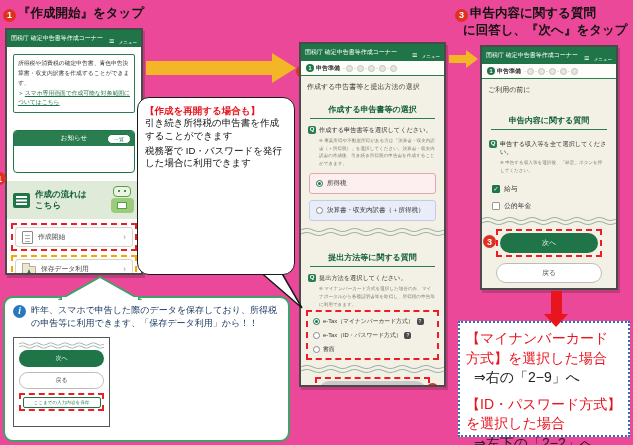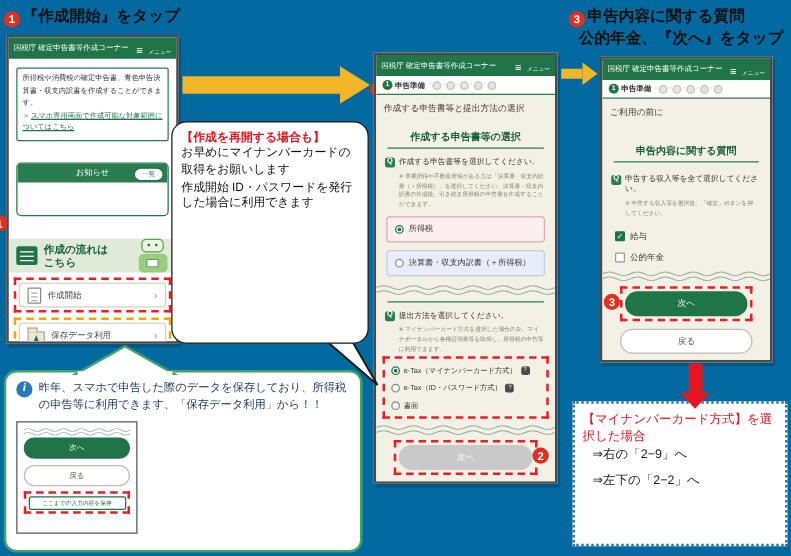--- a/index.html
+++ b/index.html
@@ -1,17 +1,17 @@
 <!DOCTYPE html>
 <html><head>
 <meta charset="utf-8">
 <style>
 * { margin:0; padding:0; box-sizing:border-box; }
 body { font-family:"Liberation Sans","DejaVu Sans",sans-serif; background:#fff; }
-#canvas { position:relative; width:633px; height:445px; background:#0369a1; overflow:hidden; color:#222; }
+#canvas { position:relative; width:633px; height:445px; background:#ec4899; overflow:hidden; color:#222; }
 
 
 .step-heading { position:absolute; font-weight:bold; font-size:12.5px; color:#111; line-height:1.35; white-space:nowrap; }
 .badge { display:inline-flex; align-items:center; justify-content:center; width:13px; height:13px; border-radius:50%;
   background:#e03020; color:#fff; font-size:9px; font-weight:bold; vertical-align:-1px; margin-right:2px; flex:0 0 auto; }
 .badge.floating { position:absolute; z-index:8; }
 .indent { padding-left:15px; }
 .spread { letter-spacing:2.5px; }
 
 
@@ -65,21 +65,21 @@
 
 
 .intro-box { margin:7px 6px 0; border:1px solid #2a7d4f; border-radius:2px; padding:4px; font-size:5.8px; line-height:1.7; color:#333; }
 .intro-link { color:#1f7448; text-decoration:underline; display:inline; cursor:pointer; }
 .link-bullet { color:#1f7448; margin-right:1px; }
 .news { margin:17px 6px 0; border:1px solid #1f7448; border-radius:4px; overflow:hidden; background:#fff; }
 .news-bar { background:#2a7d4f; color:#fff; font-size:6.5px; display:flex; align-items:center; justify-content:center; position:relative; height:15px; }
 .news-list-btn { position:absolute; right:3px; top:2.5px; background:#fff; color:#1f7448; border:1px solid #1f7448;
   border-radius:8px; font-size:5px; padding:1px 6px; cursor:pointer; }
 .news-body { height:26px; }
-.flow { margin-top:18px; background:#dfead8; height:27px; display:flex; align-items:center; padding:0 6px; gap:5px; }
+.flow { margin-top:8px; background:#dfead8; height:38px; display:flex; align-items:center; padding:0 6px; gap:5px; }
 .doc-icon { width:17px; height:15px; background:#1f7448; border-radius:2px; position:relative; flex:0 0 auto; }
 .doc-icon::after { content:""; position:absolute; left:3px; right:3px; top:3.5px; height:1.5px; background:#fff; box-shadow:0 3.5px 0 #fff, 0 7px 0 #fff; }
 .flow-text { color:#14603a; font-weight:bold; font-size:8.5px; line-height:1.3; }
 .mascot { margin-left:auto; width:24px; height:32px; position:relative; }
 .mascot .head { position:absolute; top:2px; left:2px; width:18px; height:11px; background:#eaf5e2; border:1.5px solid #5a9e46; border-radius:4px; }
 .mascot .eye { position:absolute; top:6px; width:2px; height:2px; border-radius:50%; background:#2c5e23; }
 .mascot .eye.l { left:7px; } .mascot .eye.r { left:13px; }
 .mascot .bod { position:absolute; top:14px; left:0; width:23px; height:15px; background:#9ccb7e; border-radius:4px; }
 .mascot .scr { position:absolute; top:18px; left:6px; width:10px; height:7px; background:#fff; border:1px solid #5a9e46; }
 .action-wrap { margin:4px 4px 0; padding:2px; }
@@ -118,21 +118,21 @@
 .info-cols { display:flex; margin-top:7px; gap:8px; }
 .info-note { font-size:8.8px; color:#17365d; line-height:1.55; width:166px; }
 .mini { width:97px; height:90px; border:1.5px solid #555; background:#fff; padding:3px 5px; }
 .mini .pill { font-size:6px; }
 .mini-save-wrap { margin-top:4px; padding:1.5px; border-width:2px; }
 .mini-save { border:1px solid #1f7448; color:#1f7448; font-size:4.6px; text-align:center; padding:2px 0;
   border-radius:2px; background:#fff; cursor:pointer; white-space:nowrap; }
 
 
 .routebox { position:absolute; left:458px; top:321px; width:172px; height:116px; border:2px dotted #2e74b5;
-  padding:6px 6px; font-size:10px; line-height:1.4; background:#fff; z-index:2; }
+  padding:6px 6px; font-size:14px; line-height:1.4; background:#fff; z-index:2; }
 .routebox .red { color:#e8141e; }
 .routebox .res { color:#222; padding-left:8px; margin-bottom:7px; }
 
 
 .redbox-list { margin:2px 5px 0; padding:2px 3px; }
 .next-wrap { position:relative; margin:2px 14px 0; padding:2px; }
 .back-pill { margin:6px 14px 0; }
 </style>
 </head>
 <body>
@@ -140,21 +140,21 @@
 <div id="canvas">
 
   <div class="step-heading" style="left:3px; top:5px;">
     <span class="badge">1</span><span>『作成開始』をタップ</span>
   </div>
   <div class="step-heading" style="left:296px; top:17px;margin-top:44px;">
     <div><span class="badge">2</span><span class="spread">各項目選択後、</span></div>
   </div>
   <div class="step-heading" style="left:455px; top:5px;">
     <div><span class="badge">3</span><span>申告内容に関する質問</span></div>
-    <div class="indent" style="padding-left:8px;">公的年金、『次へ』をタップ</div>
+    <div class="indent" style="padding-left:8px;">に回答し、『次へ』をタップ</div>
   </div>
 
   <span class="badge floating" style="left:-7px; top:172px;">1</span>
 
   <div class="phone" style="left:5px; top:28px; width:138px; height:247px;">
     <div class="phone-header">
       <span class="ptitle">国税庁 確定申告書等作成コーナー</span>
       <span class="menu">
         <span class="bars">≡</span>
         <span class="mlabel">メニュー</span>
@@ -212,22 +212,22 @@
     <div class="shaft" style="left:0; top:5px; width:17px; height:8px;"></div>
     <div class="head" style="left:17px; top:0; border-top:9px solid transparent; border-bottom:9px solid transparent; border-left:12px solid #f2b626;"></div>
   </div>
 
   <svg class="callout-tail" width="70" height="45">
     <polygon points="18,2 62,40 40,2" fill="#ffffff" stroke="#1a1a1a" stroke-width="1.5"></polygon>
   </svg>
 
   <div class="callout">
     <div class="h">【作成を再開する場合も】</div>
-    <div class="b">お早めにマイナンバーカードの取得をお願いします</div>
-    <div class="b">作成開始 ID・パスワードを発行した場合に利用できます</div>
+    <div class="b">引き続き所得税の申告書を作成することができます</div>
+    <div class="b">税務署で ID・パスワードを発行した場合に利用できます</div>
   </div>
 
   <div class="phone" style="left:299px; top:42px; width:147px; height:345px;">
     <div class="phone-header">
       <span class="ptitle">国税庁 確定申告書等作成コーナー</span>
       <span class="menu">
         <span class="bars">≡</span>
         <span class="mlabel">メニュー</span>
       </span>
     </div>
@@ -259,20 +259,21 @@
         <span>所得税</span>
       </div>
       <div class="opt blue">
         <span class="radio"></span>
         <span>決算書・収支内訳書（＋所得税）</span>
       </div>
       <svg class="wavy" style="margin-top:5px;" viewBox="0 0 60 12" preserveAspectRatio="none">
         <path d="M0 4 Q2.5 1 5 4 T10 4 T15 4 T20 4 T25 4 T30 4 T35 4 T40 4 T45 4 T50 4 T55 4 T60 4" fill="none" stroke="#9aafa2" stroke-width="0.8"></path>
         <path d="M0 8 Q2.5 5 5 8 T10 8 T15 8 T20 8 T25 8 T30 8 T35 8 T40 8 T45 8 T50 8 T55 8 T60 8" fill="none" stroke="#9aafa2" stroke-width="0.8"></path>
       </svg>
+      <div class="section-title" style="margin-top:14px;">提出方法等に関する質問</div>
       <div class="section-rule"></div>
       <div class="qrow">
         <span class="qbadge">Q</span>
         <span>提出方法を選択してください。</span>
       </div>
       <div class="note">※ マイナンバーカード方式を選択した場合のみ、マイナポータルから各種証明書等を取得し、所得税の申告等に利用できます。</div>
       <div class="red-dash redbox-list rlist">
         <div class="ritem">
           <span class="radio sel"></span>
           <span>e-Tax（マイナンバーカード方式）</span>
@@ -351,20 +352,21 @@
   </div>
 
   <div class="rarrow" style="left:544px; top:291px; width:26px; height:37px;">
     <div class="shaft"></div>
       <div class="head"></div>
   </div>
 
   <div class="routebox">
     <div class="red">【マイナンバーカード方式】を選択した場合</div>
     <div class="res">⇒右の「2−9」へ</div>
+    <div class="red">【ID・パスワード方式】を選択した場合</div>
     <div class="res">⇒左下の「2−2」へ</div>
   </div>
 
   <svg class="info-tail" width="84" height="24">
     <polygon points="42,1 81,23 3,23" fill="#ffffff" stroke="#3fa368" stroke-width="2"></polygon>
     <rect x="4" y="21" width="76" height="3" fill="#ffffff"></rect>
   </svg>
 
   <div class="infobox">
     <div class="info-lead">

